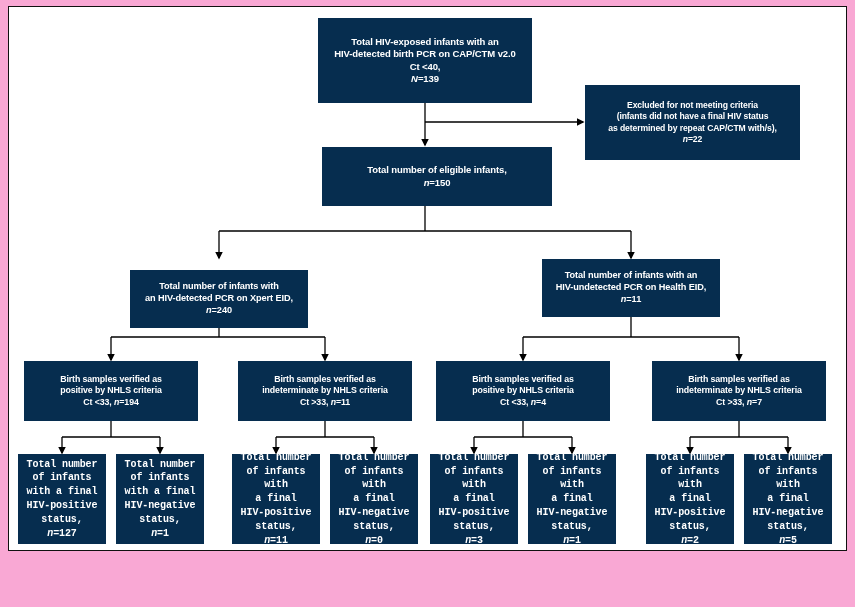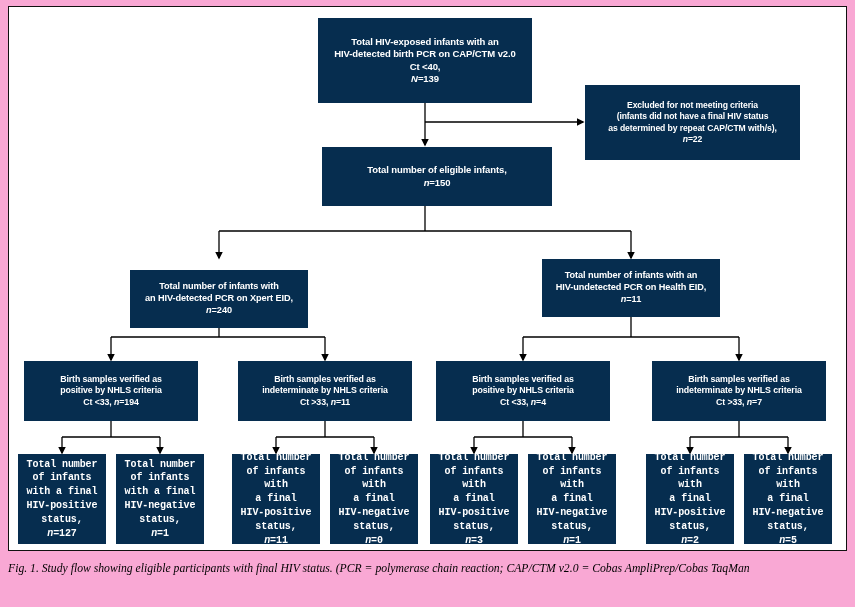--- a/index.html
+++ b/index.html
@@ -297,16 +297,15 @@
       <span>Total number</span><br>
       <span>of infants with</span><br>
       <span>a final</span><br>
       <span>HIV-negative</span><br>
       <span>status,</span><br>
       <em>n</em><span>=5</span>
     </span>
   </div>
 
   <div id="caption">
-    <div>Fig. 1. Study flow showing eligible participants with final HIV status. (PCR = polymerase chain reaction; CAP/CTM v2.0 = Cobas AmpliPrep/Cobas TaqMan</div>
   </div>
 
 </div>
 
 </body></html>

